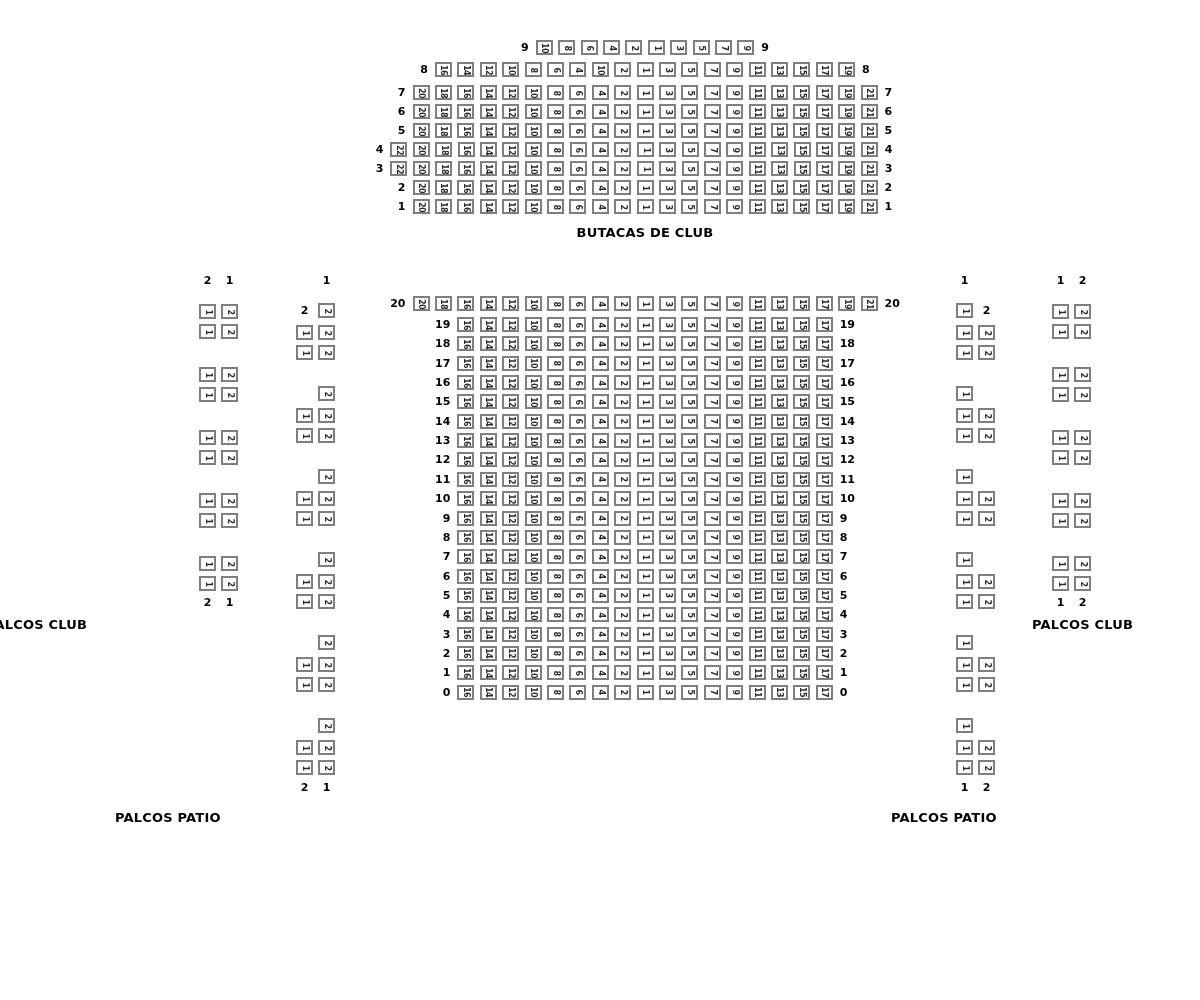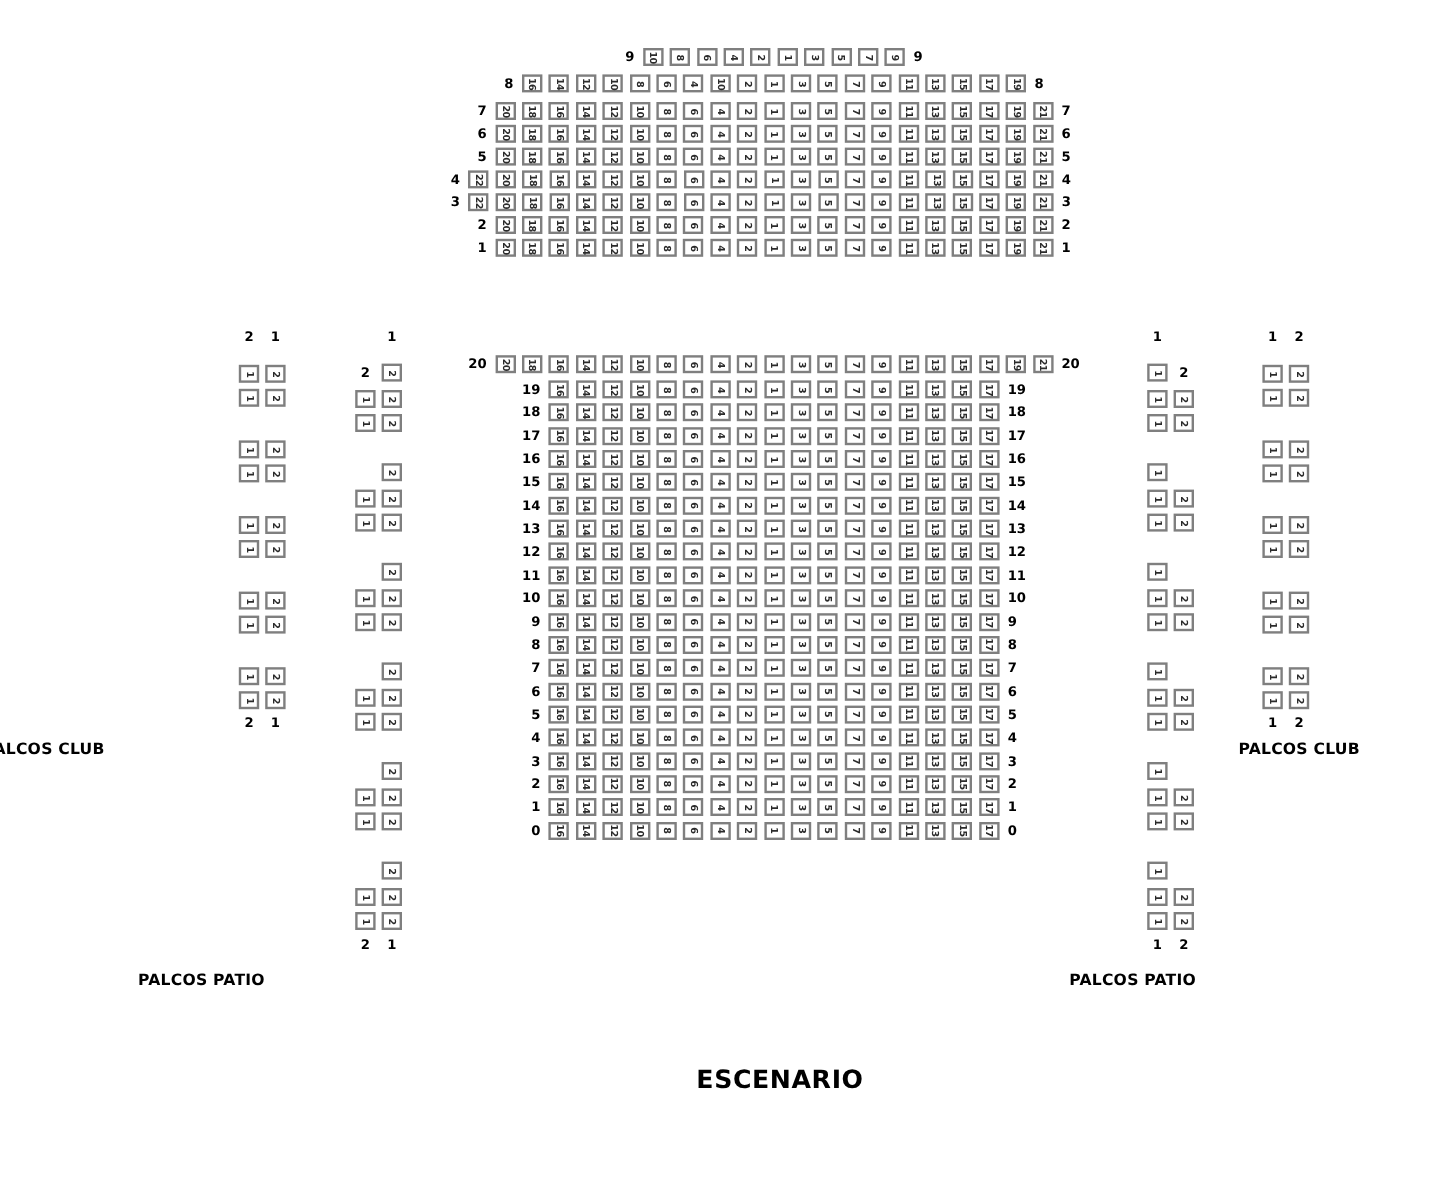--- a/index.html
+++ b/index.html
@@ -595,20 +595,21 @@
       </div>
       <div class="seat" style="left: 838.1px; top: 199px;">
         <span>19</span>
       </div>
       <div class="seat" style="left: 860.5px; top: 199px;">
         <span>21</span>
       </div>
       <div class="rlabel left" style="left: 377.5px; top: 199px;">1</div>
       <div class="rlabel right" style="left: 884.5px; top: 199px;">1</div>
     </div>
+  <div class="section-title" style="top:225px">BUTACAS DE CLUB</div>
 
   <div id="patio-section">
       <div class="seat" style="left: 412.5px; top: 296px;">
         <span>20</span>
       </div>
       <div class="seat" style="left: 434.9px; top: 296px;">
         <span>18</span>
       </div>
       <div class="seat" style="left: 457.3px; top: 296px;">
         <span>16</span>
@@ -2048,14 +2049,13 @@
       </div>
       <div class="plabel" style="left: 1050px; top: 596px;">1</div>
       <div class="plabel" style="left: 1072px; top: 596px;">2</div>
     </div>
 
   <div class="big-label" style="left:-14px;top:617px">PALCOS CLUB</div>
   <div class="big-label" style="left:115px;top:810px">PALCOS PATIO</div>
   <div class="big-label" style="left:1032px;top:617px">PALCOS CLUB</div>
   <div class="big-label" style="left:891px;top:810px">PALCOS PATIO</div>
 
-  <div class="stage-label">ESCENARIO</div>
 </div>
 
 </body></html>

